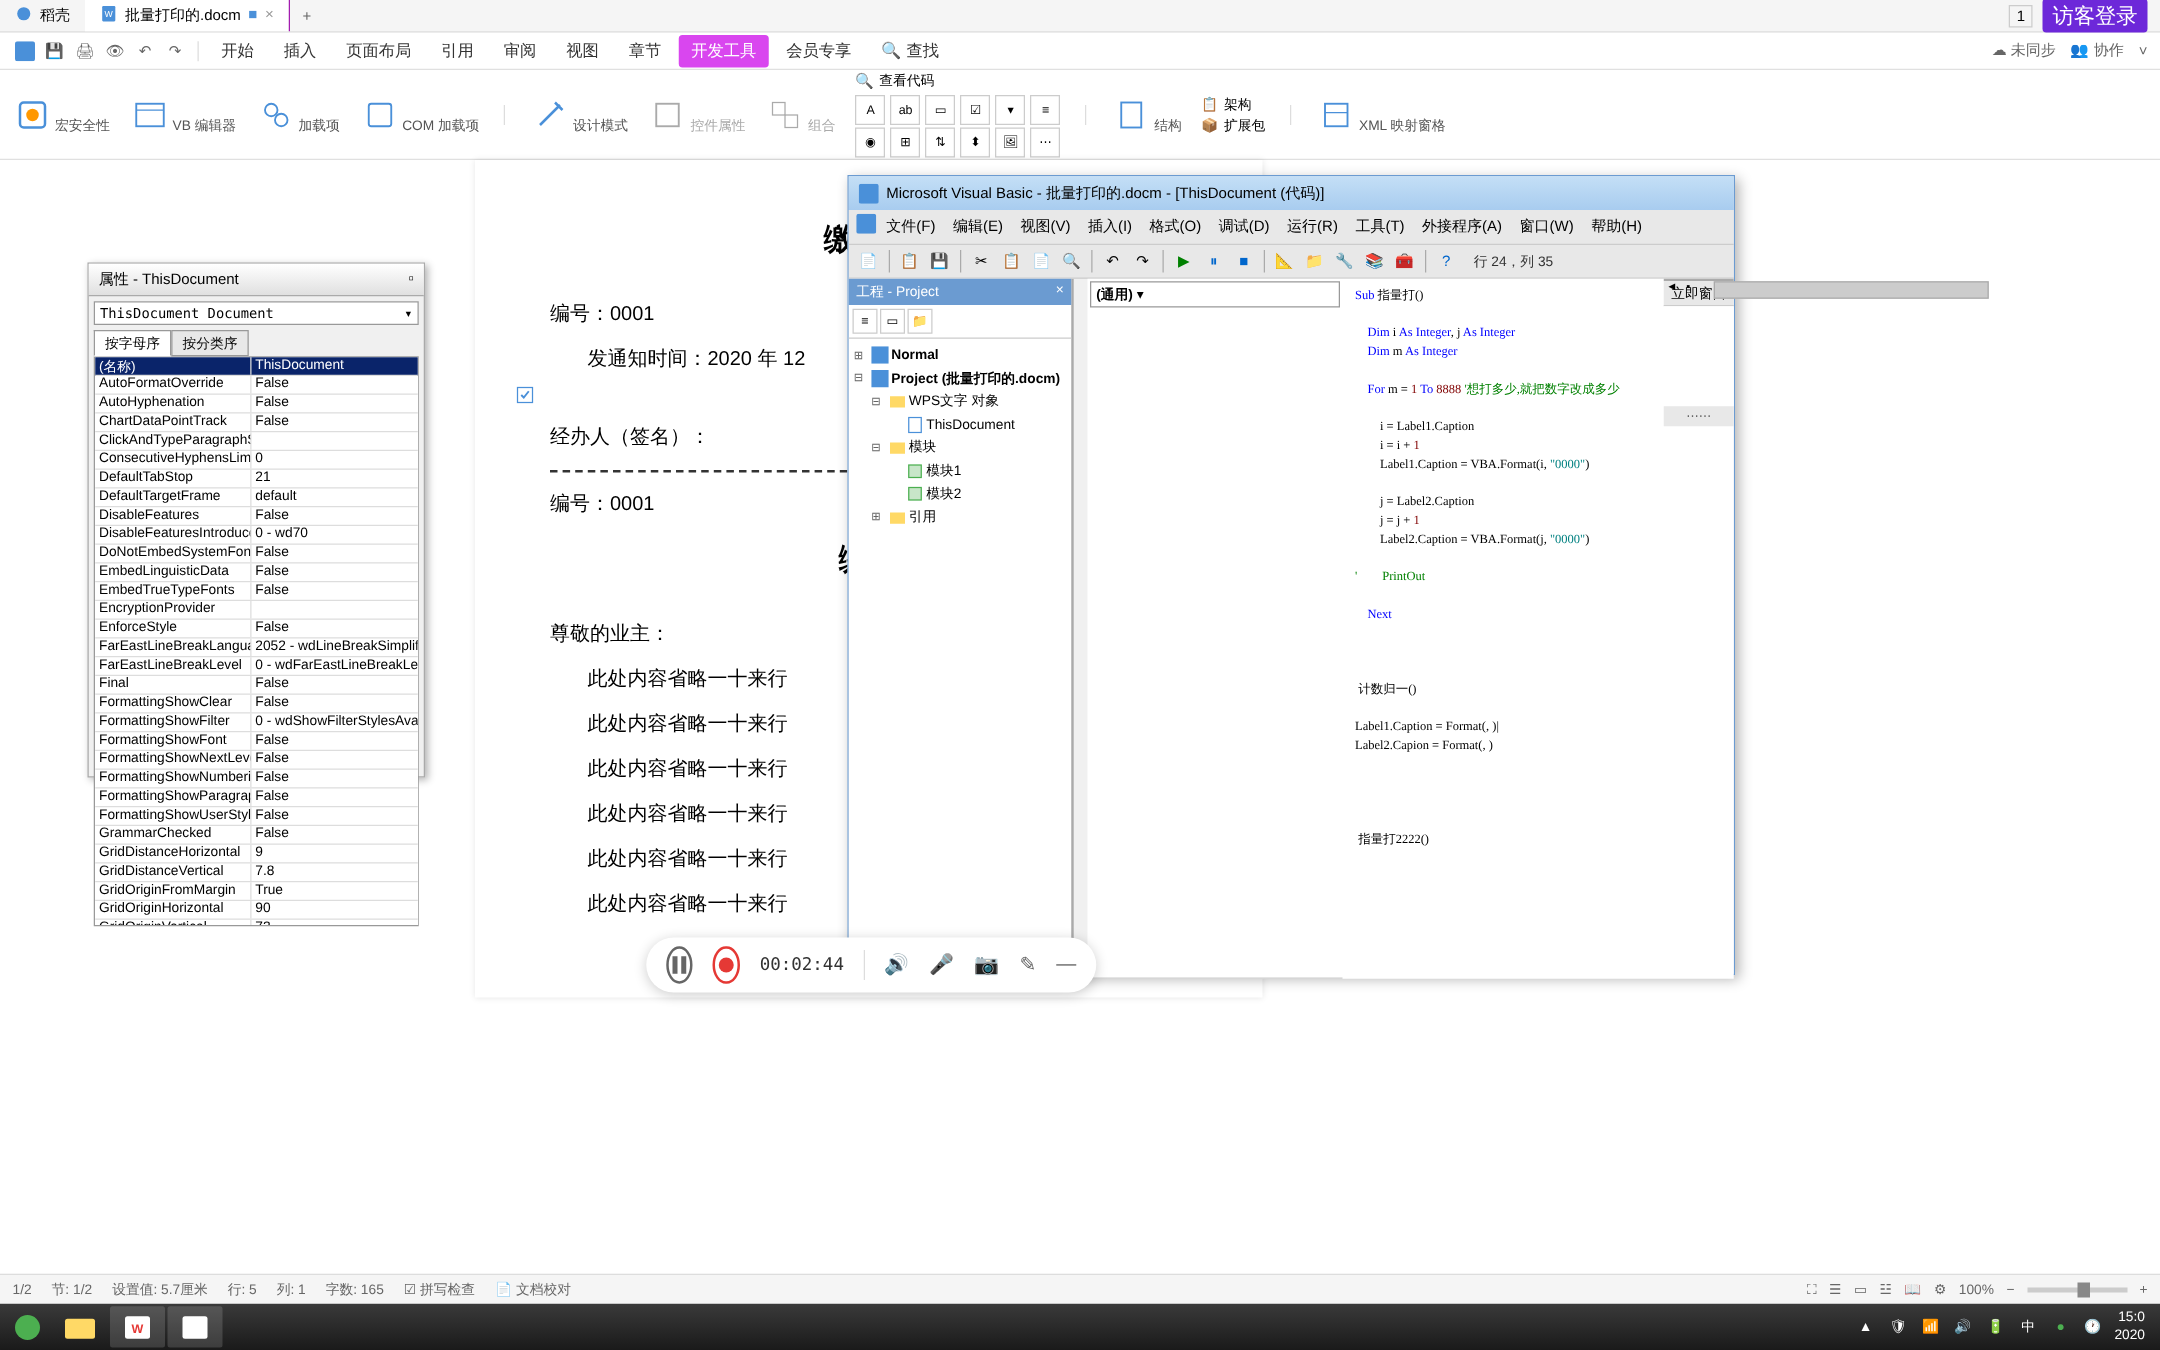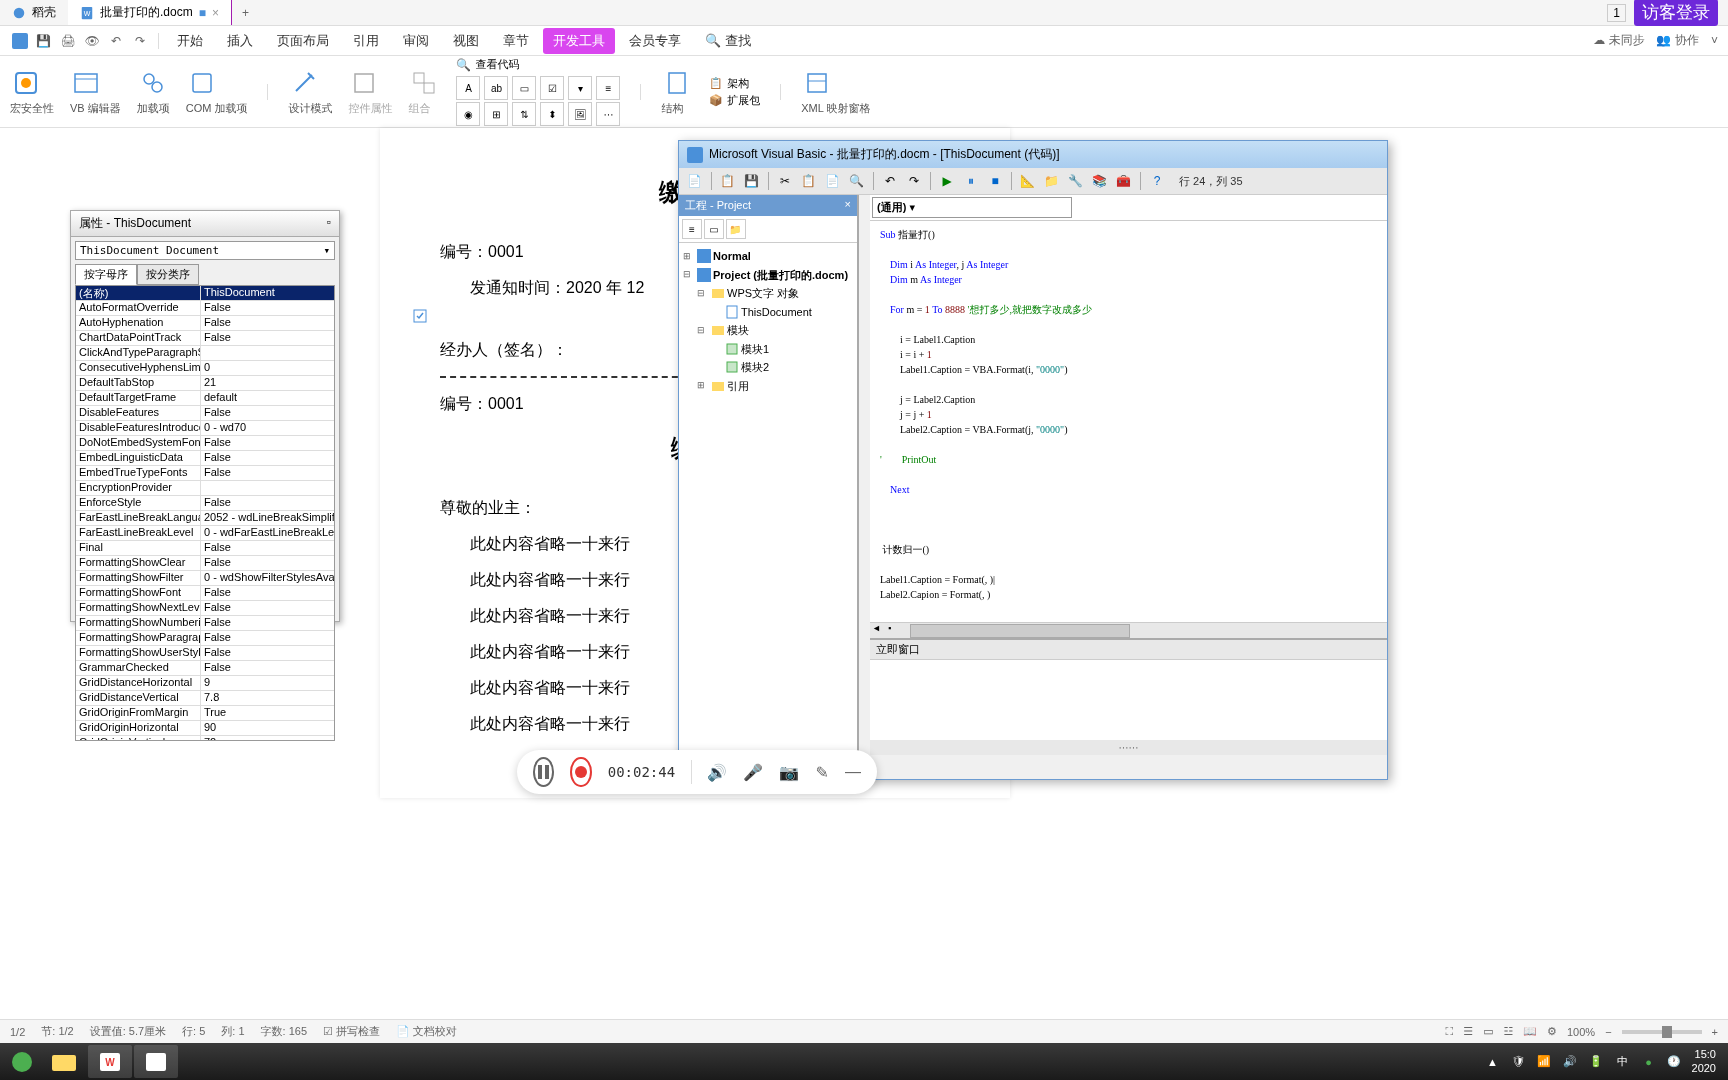--- a/index.html
+++ b/index.html
@@ -1,35 +1,35 @@
 <!DOCTYPE html>
 <html><head>
   <meta charset="utf-8">
   <style>
     * { margin: 0; padding: 0; box-sizing: border-box; }
     body { font-family: "Microsoft YaHei", sans-serif; font-size: 12px; background: #fff; overflow: hidden; width: 1728px; height: 1080px; position: relative; }
     
     .titlebar { height: 26px; background: #f5f5f5; display: flex; align-items: center; border-bottom: 1px solid #ddd; }
-    .tab { padding: 4px 12px; display: flex; align-items: center; gap: 6px; font-size: 12px; }
+    .tab { padding: 4px 12px; display: flex; align-items: flex-start; gap: 6px; font-size: 12px; }
     .tab.active { background: #fff; border-right: 1px solid #a21caf; }
     .tab-icon { width: 14px; height: 14px; }
     .tab-close { color: #999; cursor: pointer; }
     .tab-add { padding: 4px 10px; color: #666; }
     .titlebar-right { margin-left: auto; display: flex; align-items: center; gap: 8px; padding-right: 10px; }
     .login-btn { background: #6d28d9; color: #fff; padding: 2px 8px; border-radius: 3px; font-size: 17px; }
     
     .menubar { height: 30px; display: flex; align-items: center; padding: 0 10px; gap: 4px; border-bottom: 1px solid #e0e0e0; }
     .menu-btn { width: 20px; height: 20px; display: flex; align-items: center; justify-content: center; color: #666; }
     .menu-sep { width: 1px; height: 16px; background: #ddd; margin: 0 4px; }
     .menu-item { padding: 4px 10px; font-size: 13px; color: #333; }
     .menu-item.active { background: #d946ef; color: #fff; border-radius: 3px; }
     .menubar-right { margin-left: auto; display: flex; align-items: center; gap: 12px; color: #666; font-size: 12px; }
     
     .toolbar { height: 72px; display: flex; align-items: center; padding: 0 10px; gap: 16px; border-bottom: 1px solid #e0e0e0; }
-    .tool-group { display: flex; flex-direction: column; align-items: flex-start; gap: 2px; }
+    .tool-group { display: flex; flex-direction: row; align-items: flex-end; gap: 2px; }
     .tool-icon { width: 32px; height: 32px; display: flex; align-items: center; justify-content: center; }
     .tool-label { font-size: 11px; color: #555; }
     .tool-row { display: flex; gap: 4px; }
     .tool-small { width: 24px; height: 24px; border: 1px solid #ccc; display: flex; align-items: center; justify-content: center; font-size: 10px; }
     
     .doc-area { position: absolute; left: 380px; top: 128px; width: 630px; height: 670px; background: #fff; box-shadow: 0 0 5px rgba(0,0,0,0.1); }
     .doc-content { padding: 40px 60px; font-size: 16px; line-height: 2; }
     .doc-title { text-align: center; font-size: 24px; font-weight: bold; margin-bottom: 20px; }
     .doc-line { margin: 4px 0; }
     .doc-dashed { border-top: 2px dashed #333; margin: 10px 0; }
@@ -63,21 +63,21 @@
     .vbe-proj-title { background: #6b9bd1; color: #fff; padding: 3px 6px; font-size: 11px; display: flex; justify-content: space-between; }
     .vbe-proj-tools { padding: 3px; display: flex; gap: 2px; border-bottom: 1px solid #ccc; }
     .vbe-proj-tool { width: 20px; height: 20px; border: 1px solid #ccc; display: flex; align-items: center; justify-content: center; font-size: 10px; }
     .vbe-tree { padding: 4px; font-size: 11px; line-height: 1.5; }
     .vbe-tree-item { padding: 1px 0; display: flex; align-items: center; gap: 2px; }
     .vbe-tree-indent1 { padding-left: 14px; }
     .vbe-tree-indent2 { padding-left: 28px; }
     .vbe-tree-exp { width: 12px; font-size: 9px; color: #666; }
     .vbe-tree-icon { width: 14px; height: 14px; }
     
-    .vbe-code { flex: 1; background: #fff; display: flex; flex-direction: column; justify-content: center; }
+    .vbe-code { flex: 1; background: #fff; display: flex; flex-direction: row; justify-content: center; }
     .vbe-code-combo { padding: 2px; border-bottom: 1px solid #ccc; }
     .vbe-combo-box { border: 1px solid #999; padding: 2px 4px; font-size: 11px; background: #fff; display: inline-block; width: 200px; }
     .vbe-code-area { flex: 1; padding: 6px 10px; font-family: Liberation Serif, serif; font-size: 10px; line-height: 1.5; white-space: pre; overflow: auto; }
     .kw { color: #0000ff; }
     .num { color: #800000; }
     .str { color: #008080; }
     .com { color: #008000; }
     .vbe-scroll { height: 16px; background: #e8e8e8; border-top: 1px solid #ccc; position: relative; }
     .vbe-scroll-thumb { position: absolute; left: 40px; width: 220px; height: 14px; background: #ccc; border: 1px solid #aaa; top: 1px; }
     .vbe-immediate { border-top: 2px solid #aaa; }
@@ -445,20 +445,36 @@
       </div>
     </div>
 </div>
 
 <div class="vbe-window">
   <div class="vbe-title">
     <svg width="16" height="16" viewBox="0 0 16 16">
         <rect width="16" height="16" fill="#4a90d9" rx="2"></rect>
       </svg>
     <span>Microsoft Visual Basic - 批量打印的.docm - [ThisDocument (代码)]</span>
+  </div>
+  <div class="vbe-menu">
+    <svg width="16" height="16" viewBox="0 0 16 16">
+        <rect width="16" height="16" fill="#4a90d9" rx="2"></rect>
+      </svg>
+    <span class="vbe-menu-item">文件(F)</span>
+    <span class="vbe-menu-item">编辑(E)</span>
+    <span class="vbe-menu-item">视图(V)</span>
+    <span class="vbe-menu-item">插入(I)</span>
+    <span class="vbe-menu-item">格式(O)</span>
+    <span class="vbe-menu-item">调试(D)</span>
+    <span class="vbe-menu-item">运行(R)</span>
+    <span class="vbe-menu-item">工具(T)</span>
+    <span class="vbe-menu-item">外接程序(A)</span>
+    <span class="vbe-menu-item">窗口(W)</span>
+    <span class="vbe-menu-item">帮助(H)</span>
   </div>
   <div class="vbe-toolbar">
     <div class="vbe-tbtn">📄</div>
     <div class="vbe-sep"></div>
     <div class="vbe-tbtn">📋</div>
     <div class="vbe-tbtn">💾</div>
     <div class="vbe-sep"></div>
     <div class="vbe-tbtn">✂</div>
     <div class="vbe-tbtn">📋</div>
     <div class="vbe-tbtn">📄</div>

